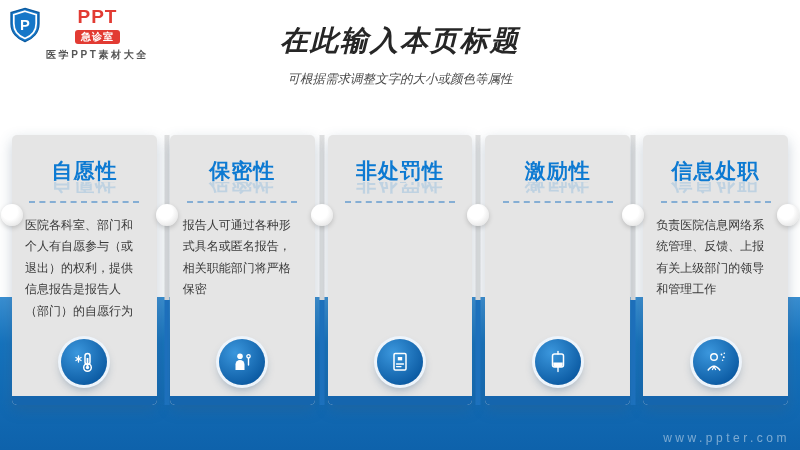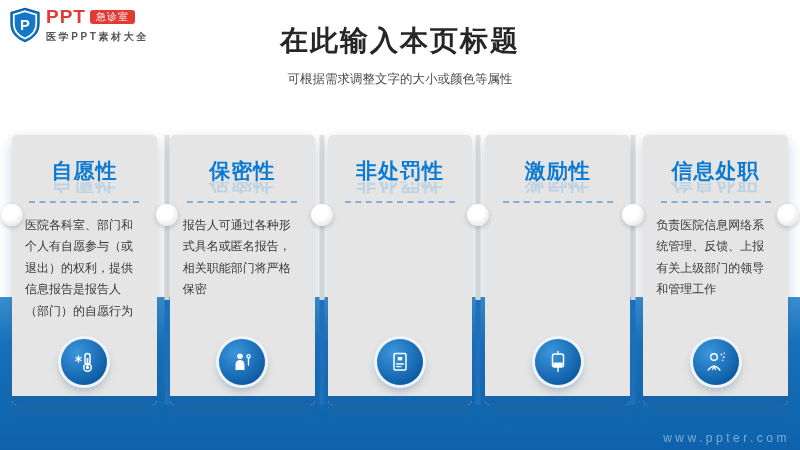--- a/index.html
+++ b/index.html
@@ -10,27 +10,27 @@
   }
   
   .blue-band{
     position:absolute;left:0;top:297px;width:800px;height:153px;
     background:linear-gradient(180deg,#3a8fd2 0%,#1673bd 30%,#0e62ab 100%);
   }
   
   .logo{position:absolute;top:7px;left:9px;display:flex;align-items:flex-start;gap:5px;}
   .logo svg{display:block;}
   .logo-text{display:flex;flex-direction:column;}
-  .logo-row{display:flex;align-items:center;gap:4px;}
+  .logo-row{display:flex;align-items:center;gap:4px;flex-direction:column;}
   .logo-brand{color:#e23b33;font-weight:bold;font-size:19px;letter-spacing:1px;line-height:1;}
-  .logo-badge{background:#e23b33;color:#fff;font-size:10px;font-weight:normal;
+  .logo-badge{background:#e23b33;color:#fff;font-size:10px;font-weight:bold;
     padding:2px 6px;border-radius:3px;letter-spacing:1px;line-height:1;}
   .logo-tagline{font-size:10px;color:#555;letter-spacing:2.6px;margin-top:4px;font-weight:bold;}
   
-  .header{position:absolute;top:22px;left:0;width:800px;text-align:center;}
+  .header{position:absolute;top:22px;left:0;width:800px;text-align:center;font-style:italic;}
   .page-title{font-size:28px;font-weight:bold;color:#262626;letter-spacing:2px;}
   .page-subtitle{margin-top:9px;font-size:12.5px;color:#4a4a4a;line-height:1.65;}
   
   .cards-row{position:absolute;left:12px;top:135px;width:776px;height:270px;display:flex;gap:13px;}
   .timeline-line{
     position:absolute;top:0;width:5px;height:270px;transform:translateX(-50%);
     background:linear-gradient(180deg,#e2e2e2 0%,#e2e2e2 61%,#1b74c4 61%,#1b74c4 100%);
   }
   .card{
     position:relative;flex:1;background:#e5e5e5;border-radius:5px;

